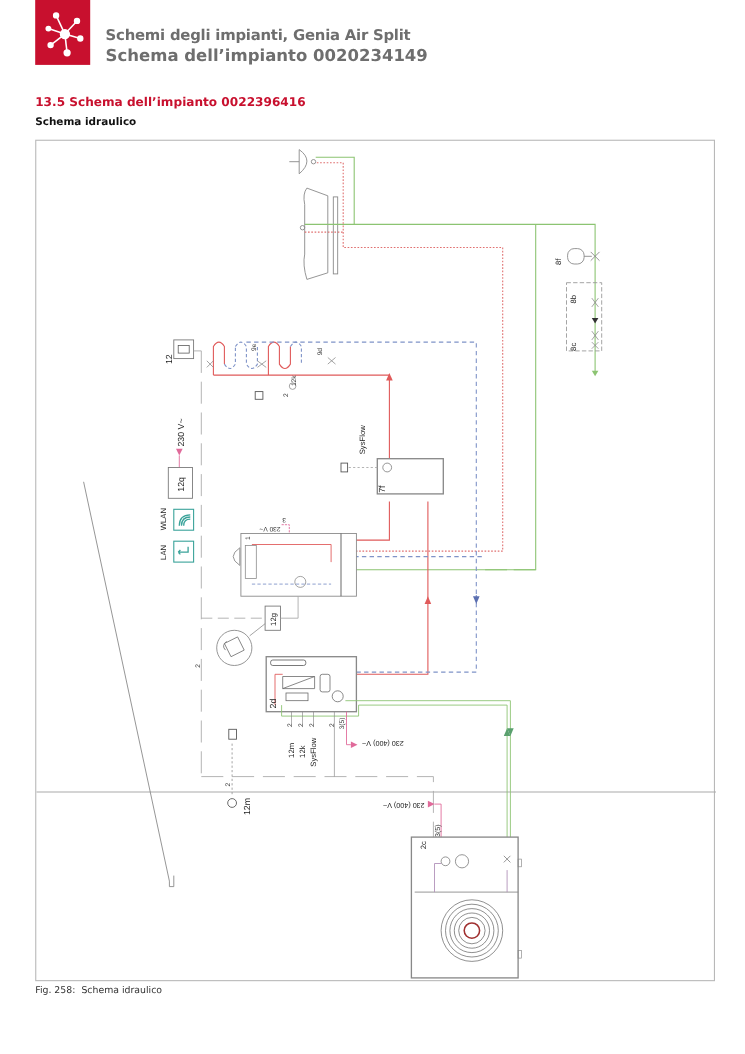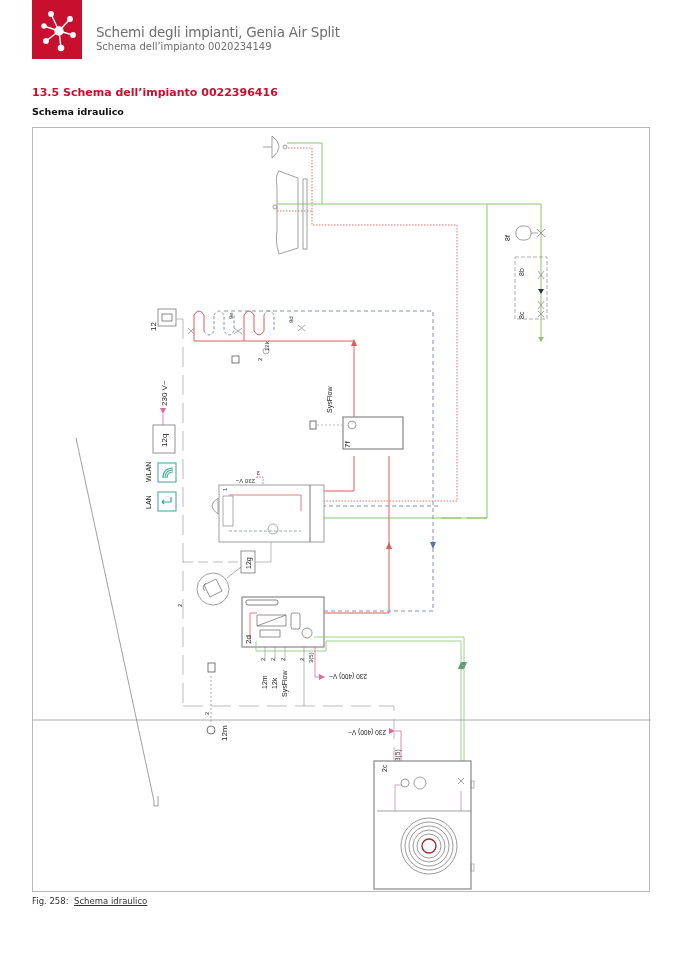--- a/index.html
+++ b/index.html
@@ -1,25 +1,25 @@
 <!DOCTYPE html>
 <html><head>
   <meta charset="utf-8">
   <style>
     html, body { margin: 0; padding: 0; background: #ffffff; }
     body { width: 677px; height: 958px; position: relative; overflow: hidden; font-family: "DejaVu Sans", sans-serif; color: #222; }
     .logo { position: absolute; left: 32px; top: 0; width: 50px; height: 59px; background: #c8102e; }
     .logo svg { display: block; }
-    .hdr-title { position: absolute; left: 96px; top: 24px; font-size: 13.5px; font-weight: normal; color: #6e6e6e; letter-spacing: -0.2px; }
-    .hdr-sub { position: absolute; left: 96px; top: 41px; font-size: 10px; font-weight: normal; color: #6e6e6e; }
+    .hdr-title { position: absolute; left: 96px; top: 24px; font-size: 13.5px; font-weight: bold; color: #6e6e6e; letter-spacing: -0.2px; }
+    .hdr-sub { position: absolute; left: 96px; top: 41px; font-size: 15px; font-weight: bold; color: #6e6e6e; }
     .sec-title { position: absolute; left: 32px; top: 86px; font-size: 11px; font-weight: bold; color: #c8102e; }
     .sub-title { position: absolute; left: 32px; top: 106px; font-size: 9.5px; font-weight: bold; color: #111; }
     .figure { position: absolute; left: 32px; top: 127px; width: 618px; height: 765px; border: 1px solid #b8b8b8; box-sizing: border-box; }
     .figure svg { position: absolute; left: 0; top: 0; }
-    .caption { position: absolute; left: 32px; top: 896px; font-size: 8.5px; color: #333; text-decoration: underline; }
+    .caption { position: absolute; left: 32px; top: 896px; font-size: 8.5px; color: #333; }
     .caption .num { display: inline-block; width: 42px; }
     .pagenum { position: absolute; left: 32px; top: 985px; font-size: 9.5px; font-weight: bold; color: #222; }
     svg text { font-family: "Liberation Sans", sans-serif; }
   </style>
 </head>
 <body>
 
 <div class="logo">
   <svg width="50" height="59" viewBox="0 0 50 59">
     <g stroke="#fff" stroke-width="1.4" fill="#fff">

